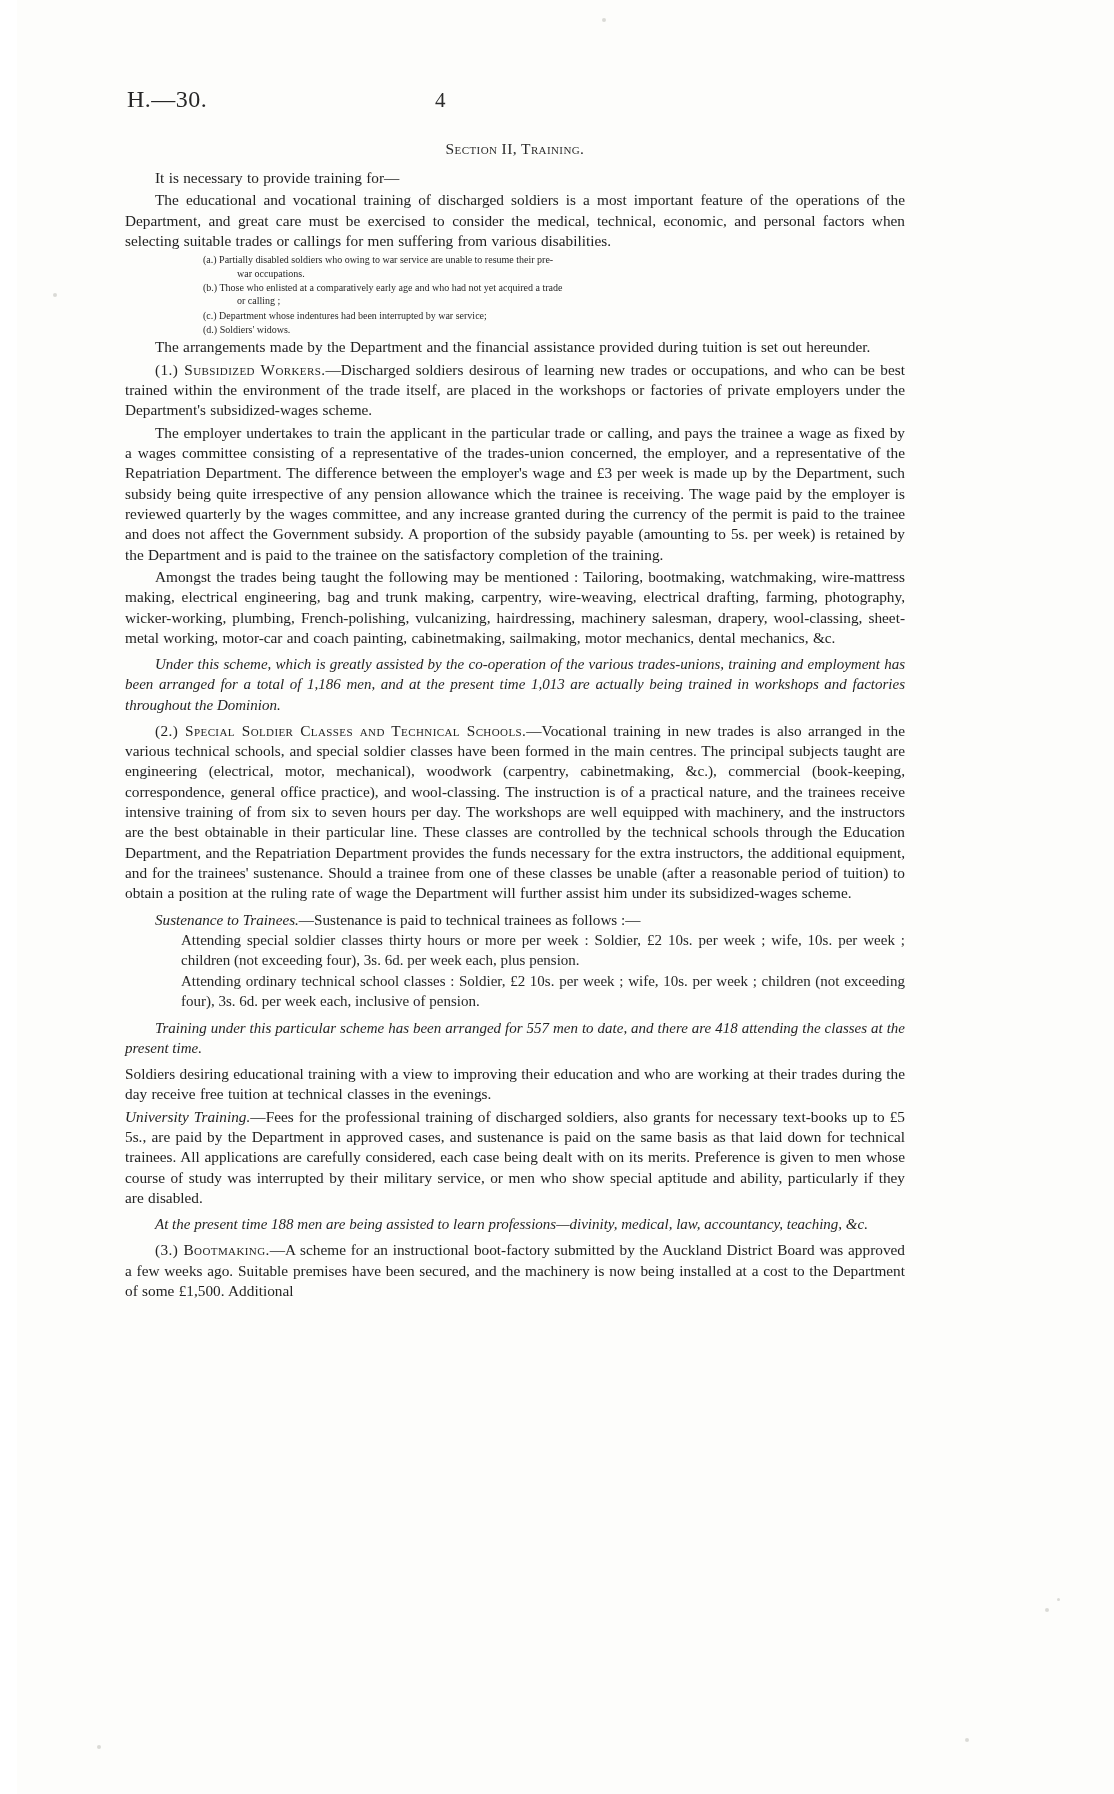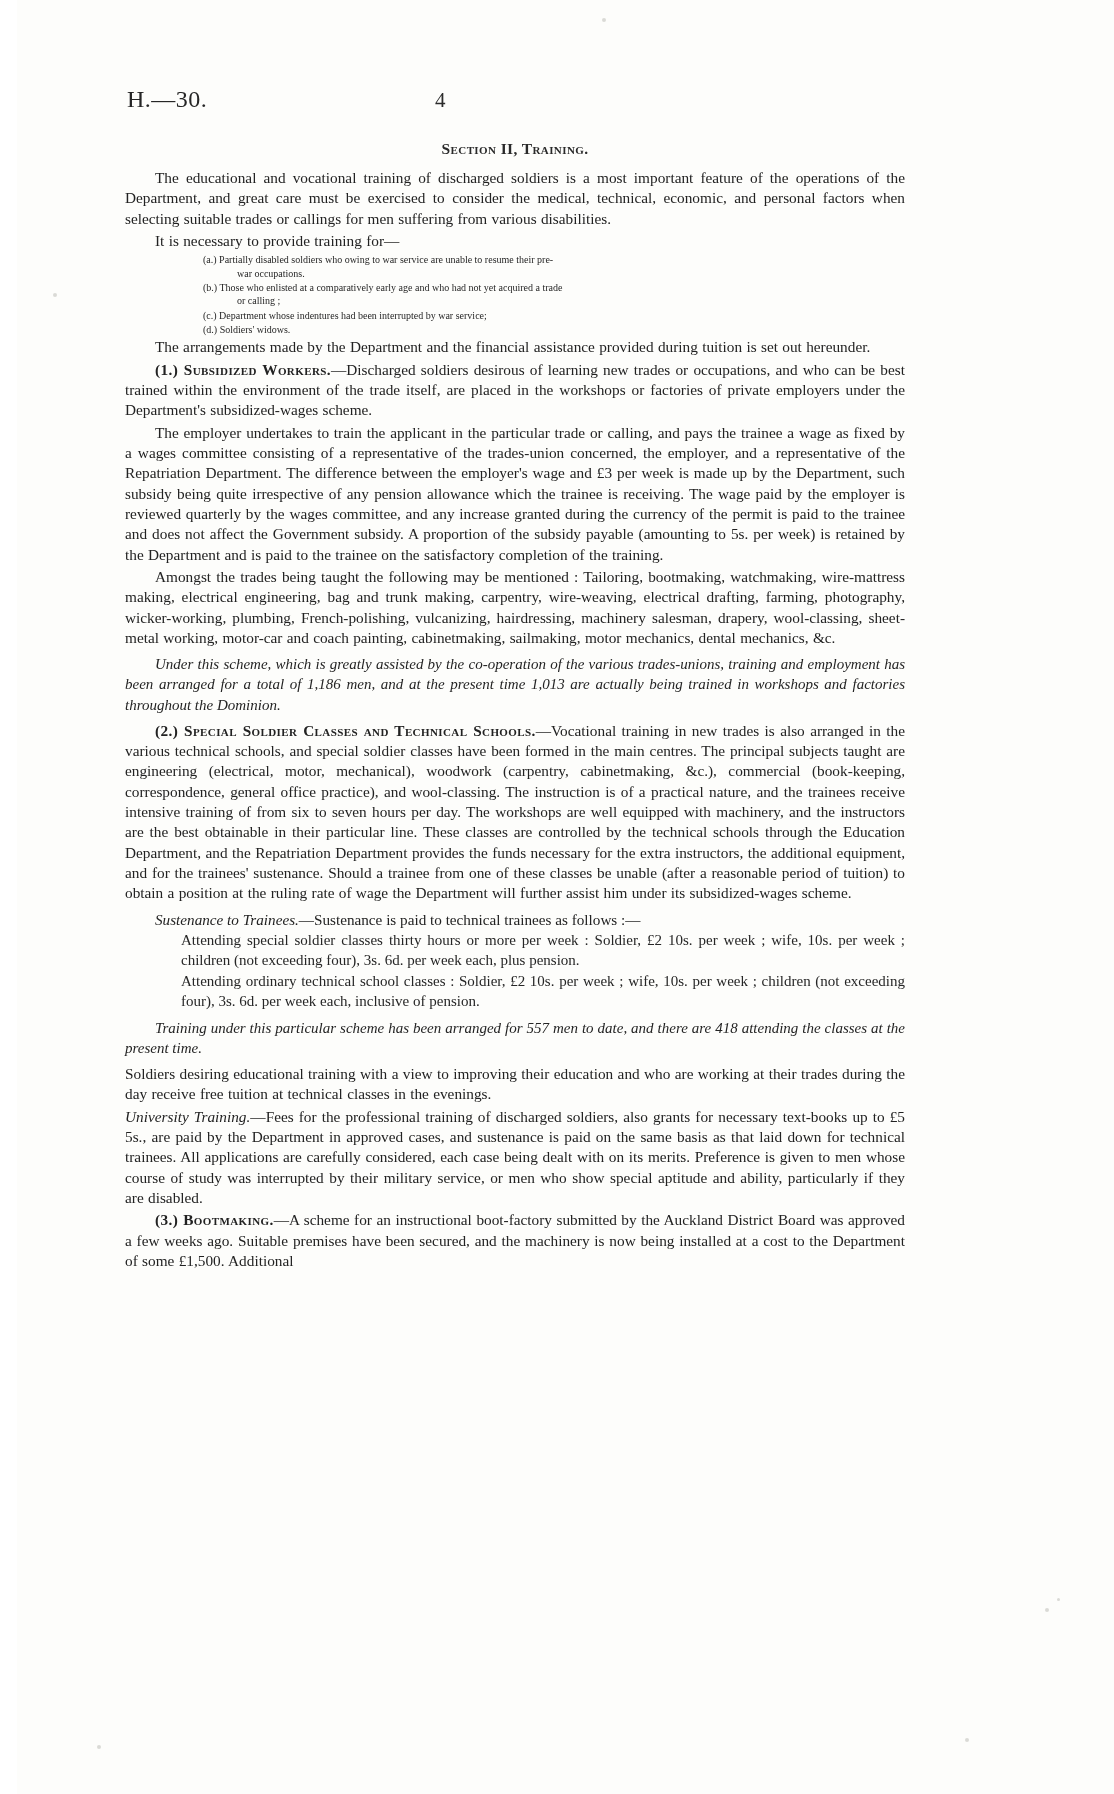--- a/index.html
+++ b/index.html
@@ -97,21 +97,20 @@
     margin: 0 0 1px 0;
     font-size: 15.0px;
     line-height: 1.33;
     text-align: justify;
     padding-left: 56px;
     color: #262626;
   }
   .sc {
     font-variant: small-caps;
     letter-spacing: 0.4px;
-    font-weight: bold;
   }
   .ital { font-style: italic; }
   .speck {
     position: absolute;
     background: #bdbdb8;
     border-radius: 50%;
     opacity: 0.55;
   }
 </style>
 </head>
@@ -128,23 +127,23 @@
 
   <div class="page-inner">
 
     <div class="header-row">
       <div class="doc-number">H.—30.</div>
       <div class="page-number">4</div>
     </div>
 
     <div class="section-title sc">Section II, Training.</div>
 
+    <p class="body">It is necessary to provide training for—</p>
+
     <p class="body">The educational and vocational training of discharged soldiers is a most important feature of the operations of the Department, and great care must be exercised to consider the medical, technical, economic, and personal factors when selecting suitable trades or callings for men suffering from various disabilities.</p>
-
-    <p class="body">It is necessary to provide training for—</p>
 
     <p class="item">
       <span class="marker">(a.)</span>
       <span>Partially disabled soldiers who owing to war service are unable to resume their pre-</span>
       <span class="cont">war occupations.</span>
     </p>
 
     <p class="item">
       <span class="marker">(b.)</span>
       <span>Those who enlisted at a comparatively early age and who had not yet acquired a trade</span>
@@ -186,19 +185,20 @@
 
     <p class="italic">Training under this particular scheme has been arranged for 557 men to date, and there are 418 attending the classes at the present time.</p>
 
     <p class="body noindent">Soldiers desiring educational training with a view to improving their education and who are working at their trades during the day receive free tuition at technical classes in the evenings.</p>
 
     <p class="body noindent">
       <span class="ital">University Training.</span><span>—Fees for the professional training of discharged soldiers, also grants for necessary text-books up to £5 5s., are paid by the Department in approved cases, and sustenance is paid on the same basis as that laid down for technical trainees. All applications are carefully considered, each case being dealt with on its merits. Preference is given to men whose course of study was interrupted by their military service, or men who show special aptitude and ability, particularly if they are disabled.</span>
     </p>
 
 
+    <p class="italic">At the present time 188 men are being assisted to learn professions—divinity, medical, law, accountancy, teaching, &amp;c.</p>
 
     <p class="body">
       <span class="sc">(3.) Bootmaking.</span><span>—A scheme for an instructional boot-factory submitted by the Auckland District Board was approved a few weeks ago. Suitable premises have been secured, and the machinery is now being installed at a cost to the Department of some £1,500. Additional</span>
     </p>
 
   </div>
 </div>
 
 </body></html>

